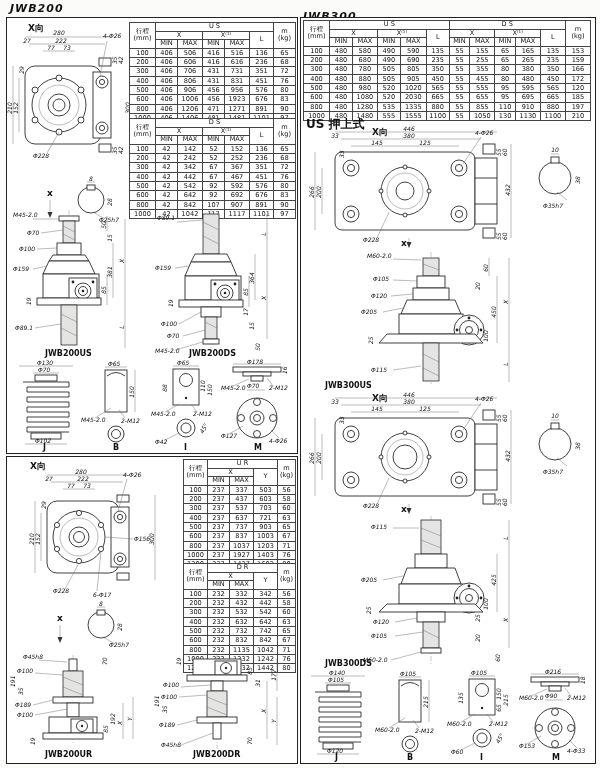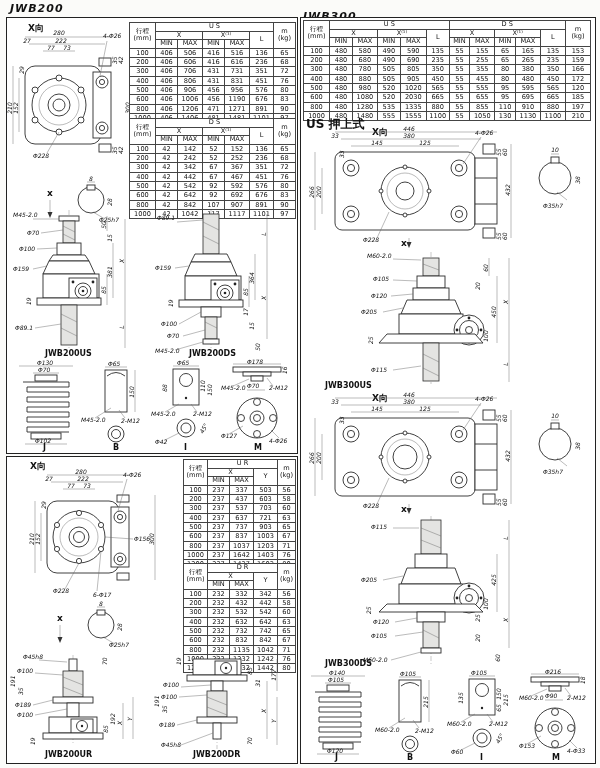--- a/index.html
+++ b/index.html
@@ -163,21 +163,21 @@
           <td>456</td>
           <td>956</td>
           <td>576</td>
           <td>80</td>
         </tr>
         <tr>
           <td>600</td>
           <td>406</td>
           <td>1006</td>
           <td>456</td>
-          <td>1190</td>
+          <td>1923</td>
           <td>676</td>
           <td>83</td>
         </tr>
         <tr>
           <td>800</td>
           <td>406</td>
           <td>1206</td>
           <td>471</td>
           <td>1271</td>
           <td>891</td>
@@ -603,21 +603,21 @@
         <tr>
           <td>800</td>
           <td>237</td>
           <td>1037</td>
           <td>1203</td>
           <td>71</td>
         </tr>
         <tr>
           <td>1000</td>
           <td>237</td>
-          <td>1642</td>
+          <td>1927</td>
           <td>1403</td>
           <td>76</td>
         </tr>
         <tr>
           <td>1200</td>
           <td>237</td>
           <td>1437</td>
           <td>1603</td>
           <td>80</td>
         </tr>

